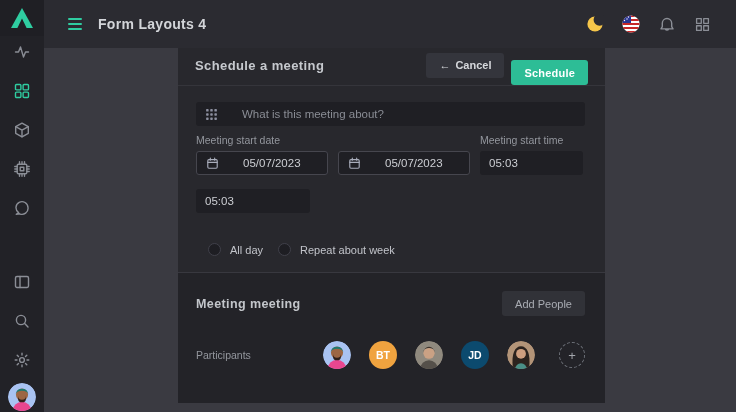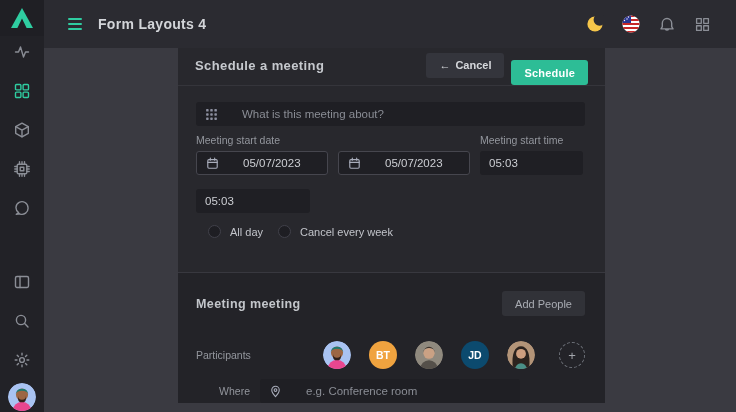--- a/index.html
+++ b/index.html
@@ -41,21 +41,21 @@
   .card-body{flex:none;height:186px;padding:16px 20px 0 18px;}
   .inp{display:flex;align-items:center;gap:24px;height:24px;background:#1f1f24;border:none;border-radius:3px;
        padding:0 9px;color:#ccced3;font-size:11.5px;font-family:inherit;}
   .inp input{flex:1;background:transparent;border:none;outline:none;color:#ccced3;font-size:11.5px;font-family:inherit;padding:0;min-width:0;}
   .inp input::placeholder{color:#8a8d95;}
   .about-row{width:100%;margin-bottom:6px;}
   .grid-3{display:grid;grid-template-columns:132px 132px 103px;column-gap:10px;margin-top:8px;}
   .f-label{font-size:10.5px;color:#93969d;margin-bottom:4px;height:13px;}
   .field-date{border:1px solid #46464e;background:#1f1f24;}
   .time2{width:114px;margin-top:14px;}
-  .check-row{display:flex;align-items:center;margin-top:12px;margin-left:12px;gap:15px;}
+  .check-row{display:flex;align-items:center;margin-top:30px;margin-left:12px;gap:15px;}
   .check{display:flex;align-items:center;gap:9px;cursor:pointer;}
   .check .cb{width:13px;height:13px;border-radius:50%;background:#1e1e23;border:1px solid #41414a;}
   .check .cl{font-size:11px;color:#c2c4ca;}
 
   .card-sec2{flex:1;background:#232328;border-top:1px solid #38383f;padding:18px 20px 0 18px;}
   .sec2-head{display:flex;align-items:center;}
   .sec2-title{font-size:12.5px;font-weight:bold;letter-spacing:.4px;color:#c3c6cb;flex:1;}
   .btn-addpeople{background:#313238;color:#a9acb3;font-weight:normal;height:25px;}
   .p-row{display:flex;align-items:center;margin-top:25px;justify-content:space-between;}
   .p-label{width:54px;text-align:right;font-size:10.5px;color:#93969d;flex:none;margin-right:10px;}
@@ -258,21 +258,21 @@
           <input type="text" value="05:03" style="">
         </div>
 
         <div class="check-row">
           <span class="check">
             <span class="cb"></span>
             <span class="cl">All day</span>
           </span>
           <span class="check">
             <span class="cb"></span>
-            <span class="cl">Cancel every week</span>
+            <span class="cl">Repeat about week</span>
           </span>
         </div>
       </div>
 
       <div class="card-sec2">
         <div class="sec2-head">
           <span class="sec2-title">Meeting meeting</span>
           <button class="btn btn-addpeople">Add People</button>
         </div>
 
@@ -304,30 +304,18 @@
                 <path d="M5 23 C3.6 11 6.8 4.6 12 4.6 c5.2 0 8.4 6.4 7 18.4 Z" fill="#2c231e"></path>
                 <circle cx="12" cy="11" r="4.2" fill="#cf9f7f"></circle>
                 <path d="M7.6 9.8 a4.4 4.4 0 0 1 8.8 0 c.6 -4.8 -9.4 -4.8 -8.8 0 Z" fill="#2c231e"></path>
                 <path d="M7 24 a5 5 0 0 1 10 0 Z" fill="#4a8f86"></path>
               </svg>
             </span>
             <span class="avatar-add">+</span>
           </span>
         </div>
 
-        <div class="w-row">
-          <span class="p-label">Where</span>
-          <span class="inp w-inp">
-            <svg width="13" height="13" viewBox="0 0 18 18" class="pin-ic">
-              <g fill="none" stroke="#a9adbb" stroke-width="1.5" stroke-linecap="round" stroke-linejoin="round">
-                <path d="M9 1.8 a5.2 5.2 0 0 1 5.2 5.2 c0 3.6 -5.2 9 -5.2 9 s-5.2 -5.4 -5.2 -9 A5.2 5.2 0 0 1 9 1.8 Z"></path>
-                <circle cx="9" cy="7" r="1.9"></circle>
-              </g>
-            </svg>
-            <input type="text" placeholder="e.g. Conference room" style="">
-          </span>
-        </div>
 
       </div>
 
     </section>
   </main>
 </div>
 
 </body></html>

